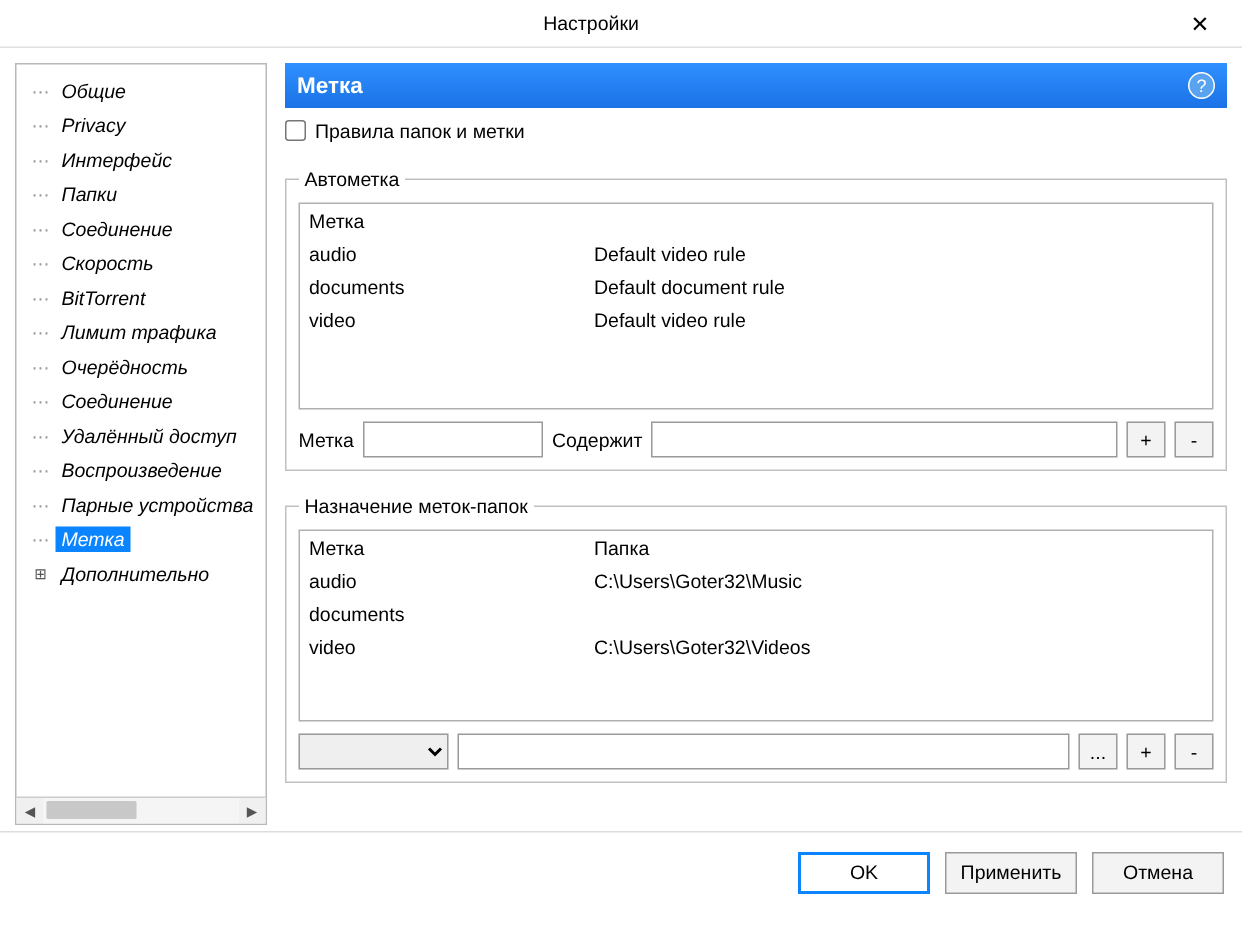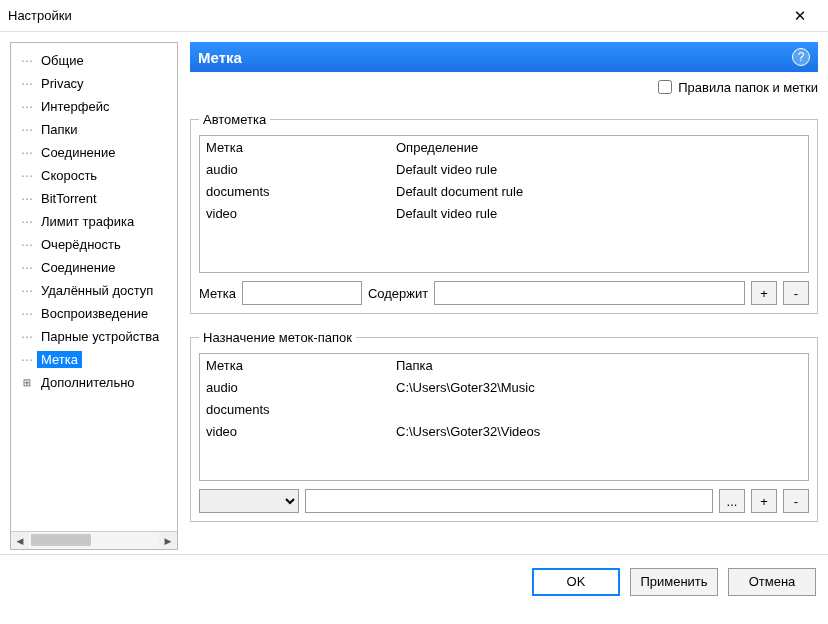--- a/index.html
+++ b/index.html
@@ -12,21 +12,21 @@
   height: 624px;
   overflow: hidden;
 }
 .titlebar {
   height: 32px;
   display: flex;
   align-items: center;
   padding: 0 8px;
   border-bottom: 1px solid #e0e0e0;
 }
-.titlebar .title { flex: 1; font-size: 13px; }
+.titlebar .title { flex: 1; font-size: 13px; text-align: center; }
 .titlebar .close {
   width: 40px;
   height: 28px;
   display: flex;
   align-items: center;
   justify-content: center;
   font-size: 15px;
   font-family: Arial, sans-serif;
 }
 .body {
@@ -64,20 +64,21 @@
 }
 .tree-row .expand {
   width: 12px;
   display: inline-block;
   font-size: 10px;
   color: #555;
   text-align: center;
 }
 .tree-label {
   padding: 1px 4px;
+  font-style: italic;
 }
 .tree-row.selected .tree-label {
   background: #0a84ff;
   color: #fff;
 }
 .sidebar-scroll {
   height: 18px;
   border-top: 1px solid #ccc;
   display: flex;
   align-items: stretch;
@@ -120,21 +121,21 @@
   width: 18px; height: 18px;
   border-radius: 50%;
   background: #5aa3f0;
   border: 1px solid #fff;
   color: #fff;
   font-size: 12px;
   display: flex; align-items: center; justify-content: center;
 }
 .checkbox-row {
   display: flex;
-  justify-content: flex-end;
+  justify-content: flex-start;
   align-items: center;
   height: 30px;
   gap: 6px;
 }
 .checkbox-row input { width: 14px; height: 14px; }
 fieldset {
   border: 1px solid #c0c0c0;
   margin-bottom: 6px;
   padding: 8px;
   margin-top: 10px;
@@ -295,21 +296,20 @@
     <div class="checkbox-row">
       <input type="checkbox" style="">
       <span>Правила папок и метки</span>
     </div>
 
     <fieldset>
       <legend>Автометка</legend>
       <div class="listbox">
         <div class="list-head">
           <div class="col1">Метка</div>
-          <div class="col2">Определение</div>
         </div>
         <div id="autolabel-rows">
             <div class="list-row">
               <div class="col1">audio</div>
               <div class="col2">Default video rule</div>
             </div>
             <div class="list-row">
               <div class="col1">documents</div>
               <div class="col2">Default document rule</div>
             </div>

